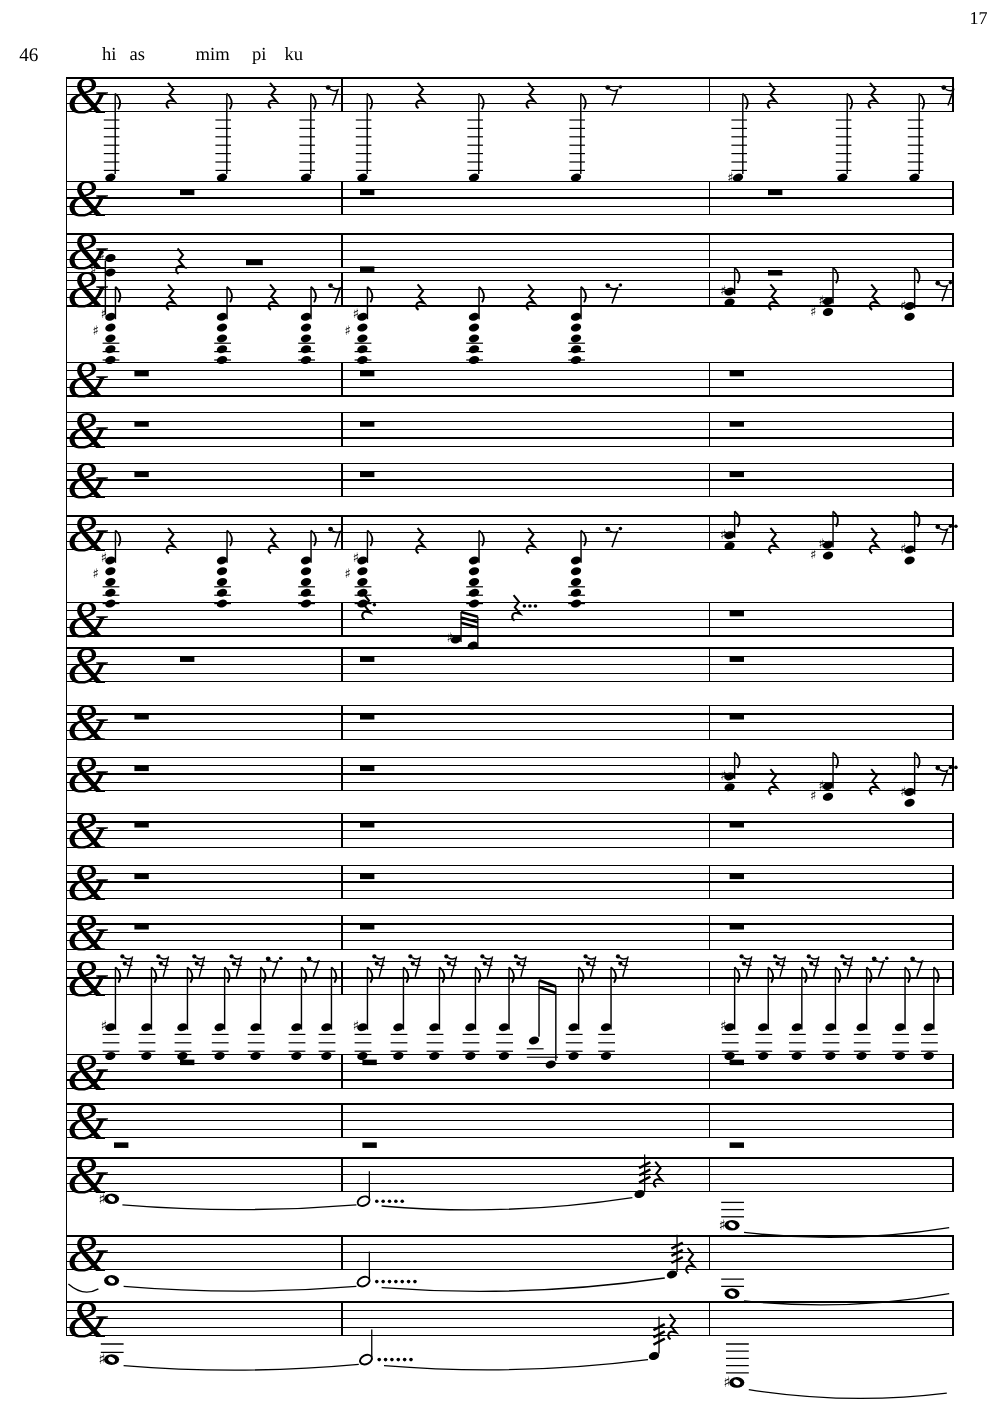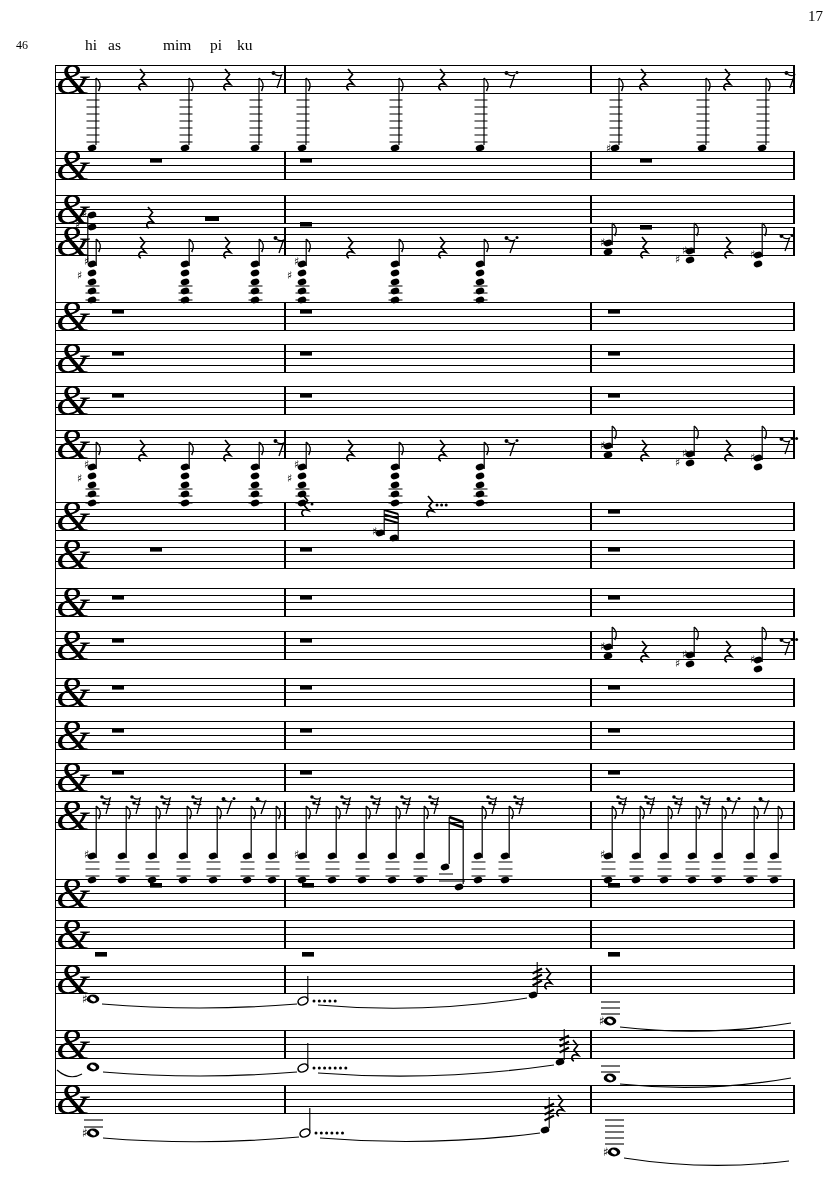--- a/index.html
+++ b/index.html
@@ -1,21 +1,21 @@
 <!DOCTYPE html>
 <html><head>
 <meta charset="utf-8">
 <style>
   html,body{margin:0;padding:0;background:#888;}
   #page{position:relative;width:835px;height:1181px;background:#ffffff;overflow:hidden;
         font-family:"Liberation Serif", serif;color:#000;}
   #score{position:absolute;left:0;top:0;}
   .corner-num{position:absolute;font-size:15px;color:#000;}
   #page-number{top:8px;right:12px;}
-  #measure-number{top:38px;left:16px;font-size:12px;}
+  #measure-number{top:38px;left:16px;font-size:16px;}
 </style>
 </head>
 <body>
 
 <div id="page">
   <div id="page-number" class="corner-num">17</div>
   <div id="measure-number" class="corner-num">46</div>
   <svg id="score" width="835" height="1181" viewBox="0 0 835 1181">
       <g shape-rendering="crispEdges">
         <line x1="55.5" y1="65" x2="55.5" y2="1113" stroke="#000000" stroke-width="1.4"></line>

